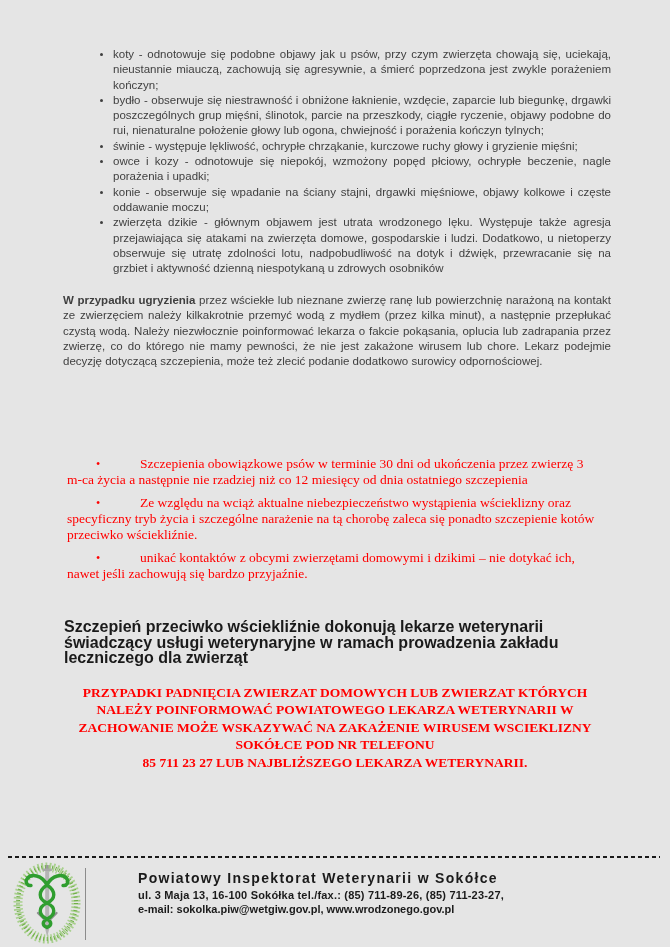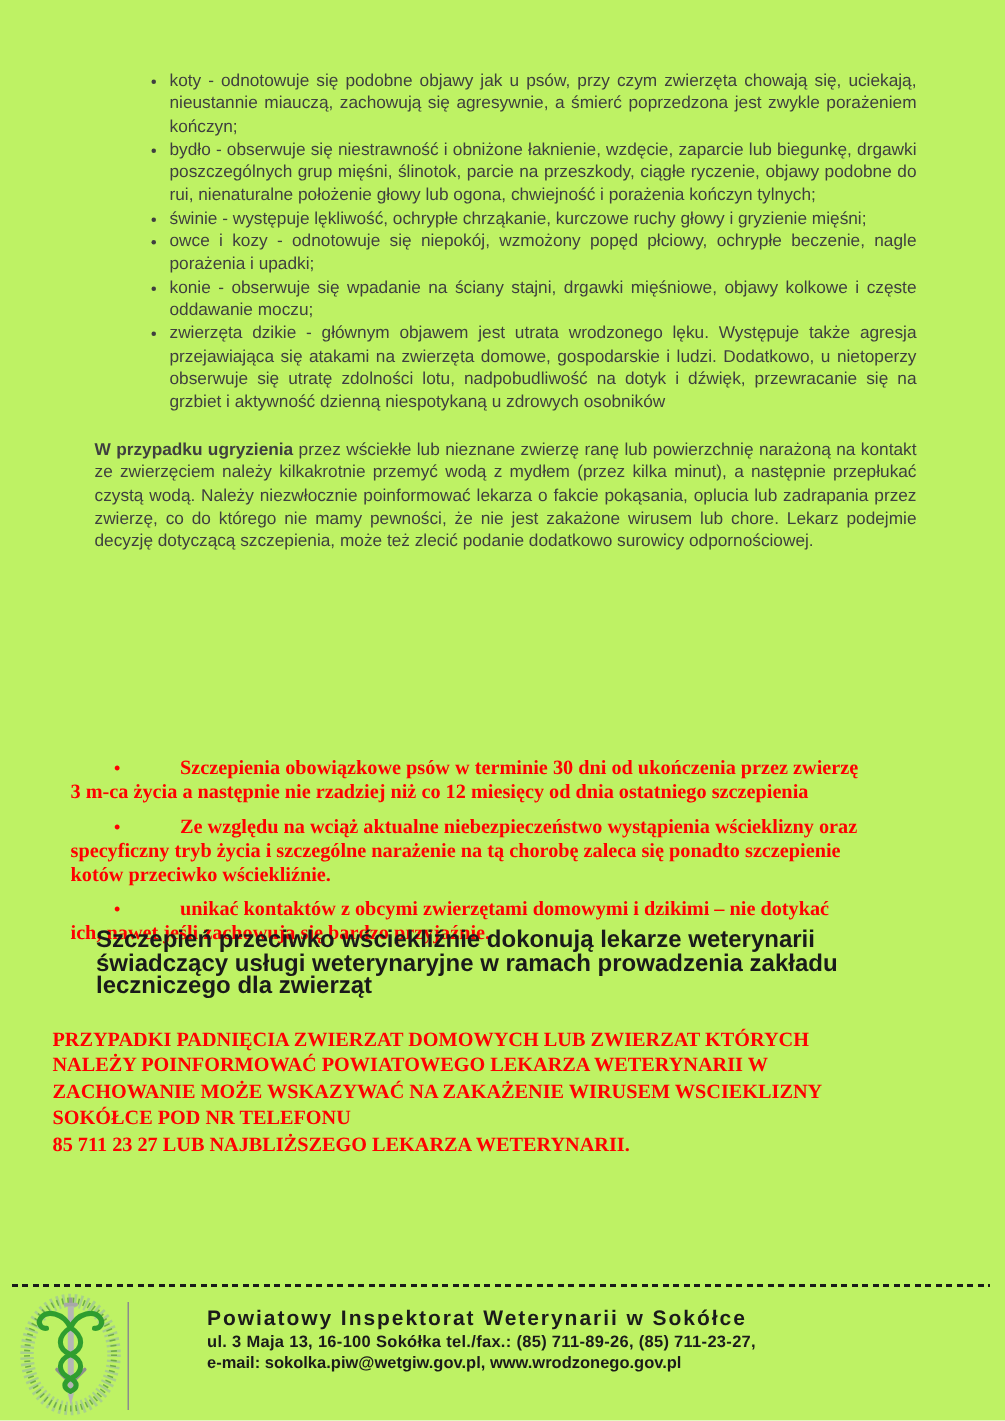--- a/index.html
+++ b/index.html
@@ -1,20 +1,20 @@
 <!DOCTYPE html>
 <html lang="pl"><head>
 <meta charset="utf-8">
 <style>
   * { margin:0; padding:0; box-sizing:border-box; }
   html,body { background:#ffffff; }
   .page {
     position:relative;
     width:670px; height:947px;
-    background:#bef264;
+    background:#e5e5e5;
     font-family:"Liberation Sans", sans-serif;
     color:#3f3f3f;
     overflow:hidden;
   }
 
   
   .symptoms {
     position:absolute; top:47px; left:63px; width:548px;
   }
   .symptoms ul { margin:0; padding-left:50px; list-style:disc outside; }
@@ -34,39 +34,39 @@
   .heading {
     position:absolute; top:414px; left:0; width:670px;
     text-align:center;
     font-family:"DejaVu Serif", serif;
     font-weight:bold; font-size:15.5px; letter-spacing:0.5px;
     color:#000000;
   }
 
   
   .red-bullets {
-    position:absolute; top:456px; left:47px; width:528px;
+    position:absolute; top:456px; left:67px; width:528px;
     font-family:"Liberation Serif", serif;
-    font-weight:bold; font-size:13.5px; line-height:16px;
+    font-weight:normal; font-size:13.5px; line-height:16px;
     color:#ff0000;
-    margin-top:48px;
   }
   .red-bullet { text-indent:29px; margin-bottom:7px; }
   .red-bullet .marker { display:inline-block; width:44px; text-indent:0; font-size:12px; }
 
   
   .vet-note {
     position:absolute; top:619px; left:64px; width:546px;
     font-weight:bold; font-size:16px; line-height:15.5px;
     color:#1a1a1a;
   }
 
   
   .alert {
     position:absolute; top:684px; left:35px; width:600px;
+    text-align:center;
     font-family:"Liberation Serif", serif;
     font-weight:bold; font-size:13.5px; line-height:17.4px;
     color:#ff0000;
   }
 
   
   .dash-line {
     position:absolute; top:856px; left:8px; width:652px; height:2px;
     background:repeating-linear-gradient(90deg,#1a1a1a 0 4px,transparent 4px 7px);
   }

